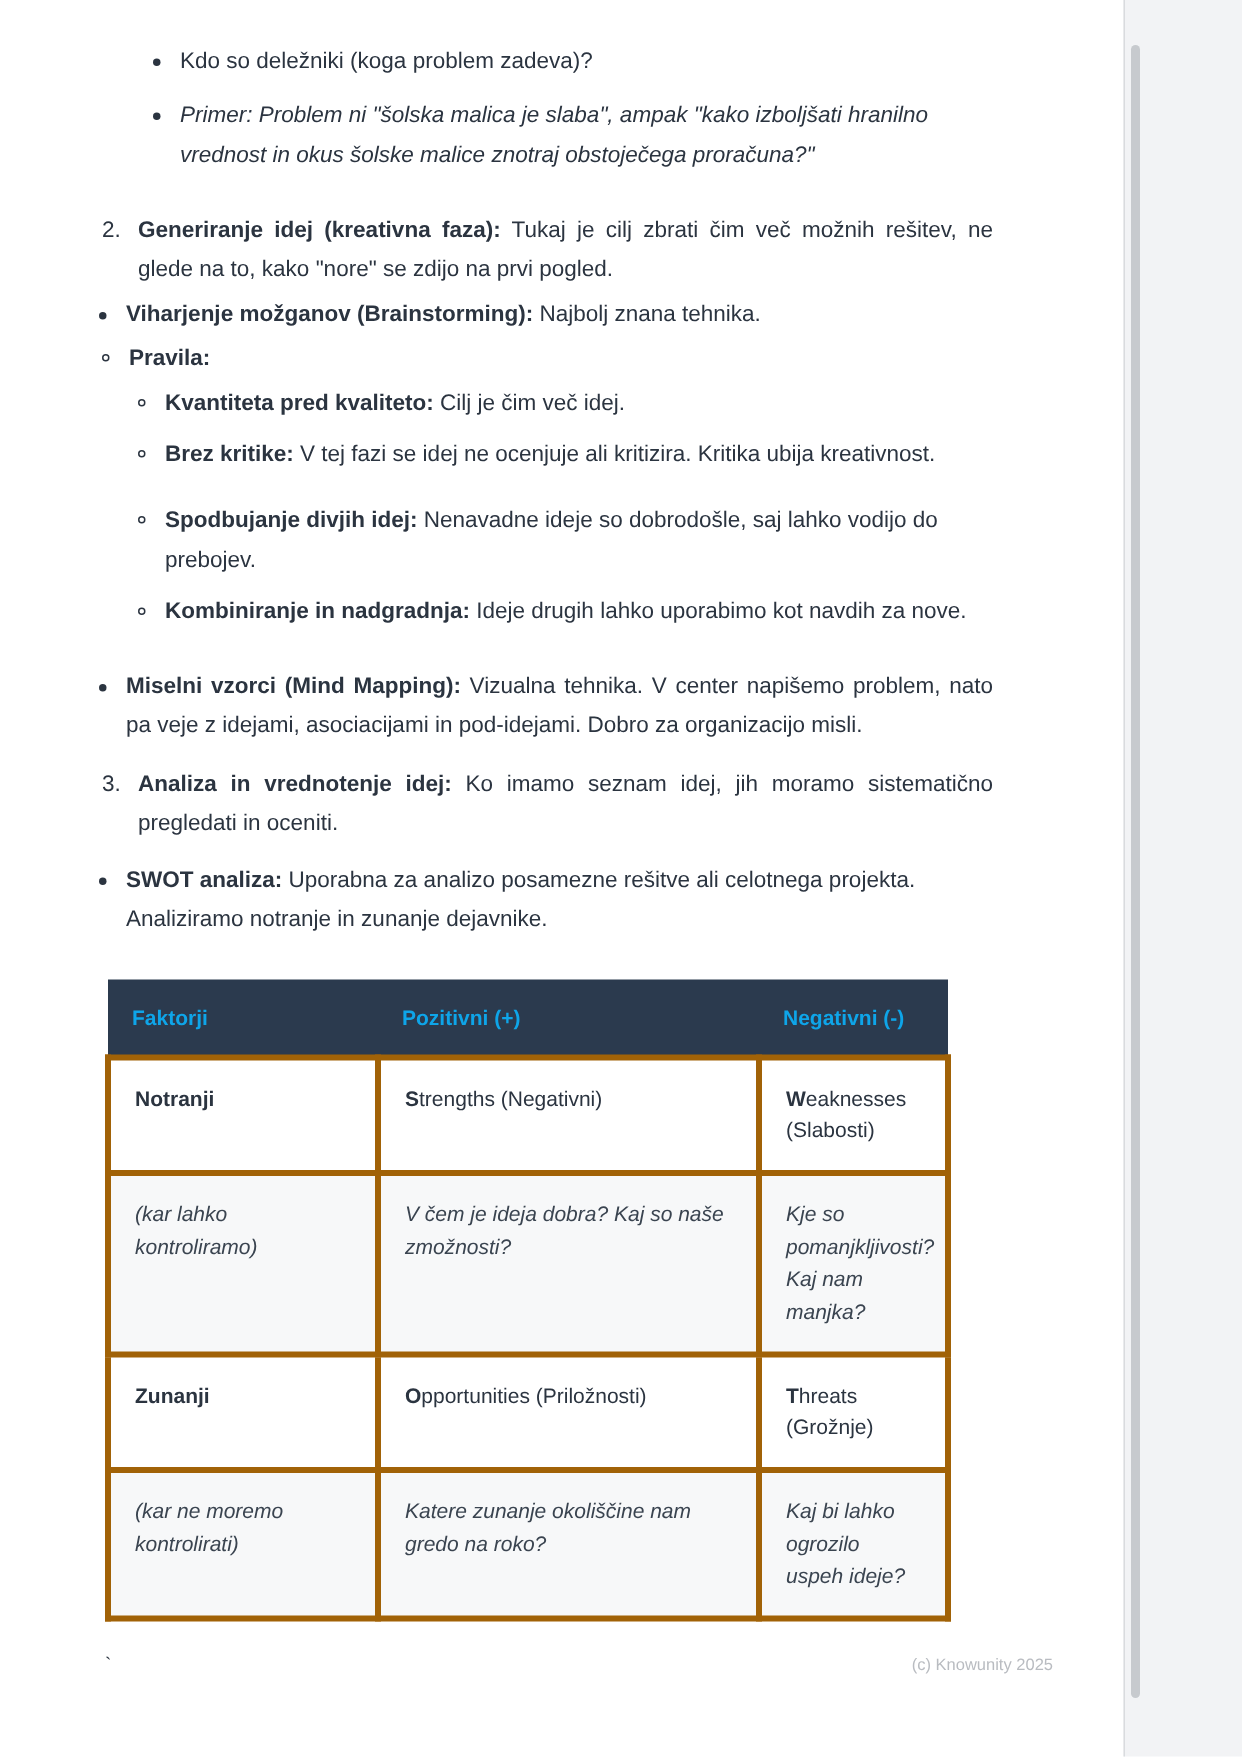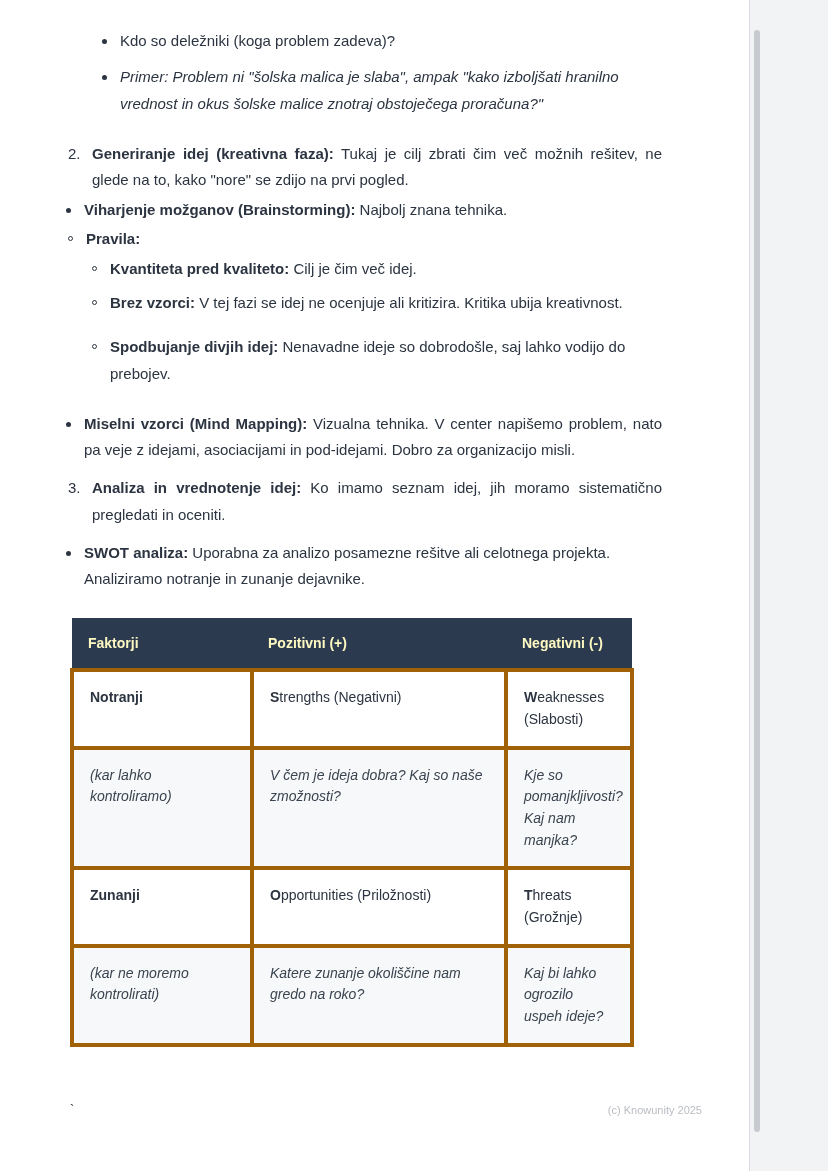--- a/index.html
+++ b/index.html
@@ -125,21 +125,21 @@
 
   table.swot {
     margin-top: 26px;
     margin-left: 8px;
     border-collapse: collapse;
     width: 564px;
     table-layout: fixed;
   }
   table.swot th {
     background: #2b3a4e;
-    color: #fef9c3;
+    color: #0ea5e9;
     text-align: left;
     font-size: 14px;
     font-weight: bold;
     padding: 17px 16px;
     border: none;
   }
   table.swot td {
     font-size: 14px;
     padding: 15px 16px;
     border: 4px solid #a16207;
@@ -214,24 +214,27 @@
     </ul>
 
     <ul class="circles lvl2">
       <li>
         <span class="bold">Pravila:</span>
         <ul class="circles lvl3" style="margin-top:4px;">
           <li>
             <span class="bold">Kvantiteta pred kvaliteto:</span><span> Cilj je čim več idej.</span>
           </li>
           <li style="margin-top:8px;">
-            <span class="bold">Brez vzorci:</span><span> V tej fazi se idej ne ocenjuje ali kritizira. Kritika ubija kreativnost.</span>
+            <span class="bold">Brez kritike:</span><span> V tej fazi se idej ne ocenjuje ali kritizira. Kritika ubija kreativnost.</span>
           </li>
           <li style="margin-top:18px;">
             <span class="bold">Spodbujanje divjih idej:</span><span> Nenavadne ideje so dobrodošle, saj lahko vodijo do prebojev.</span>
+          </li>
+          <li style="margin-top:8px;">
+            <span class="bold">Kombiniranje in nadgradnja:</span><span> Ideje drugih lahko uporabimo kot navdih za nove.</span>
           </li>
         </ul>
       </li>
     </ul>
 
     <ul class="bullets lvl1" style="margin-top:24px; text-align:justify;">
       <li>
         <span class="bold">Miselni vzorci (Mind Mapping):</span><span> Vizualna tehnika. V center napišemo problem, nato pa veje z idejami, asociacijami in pod-idejami. Dobro za organizacijo misli.</span>
       </li>
     </ul>

